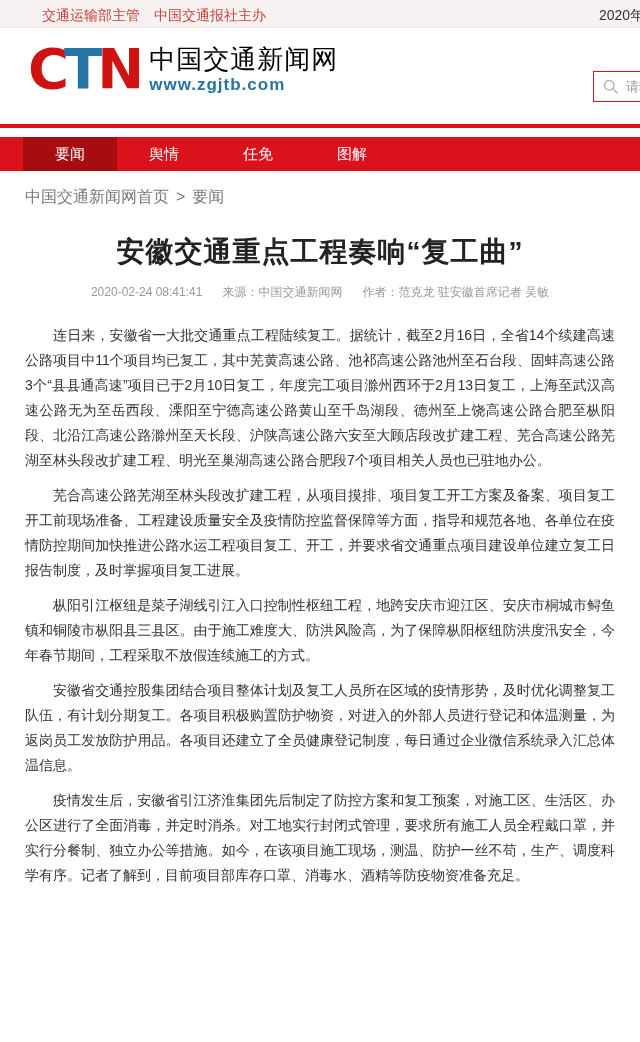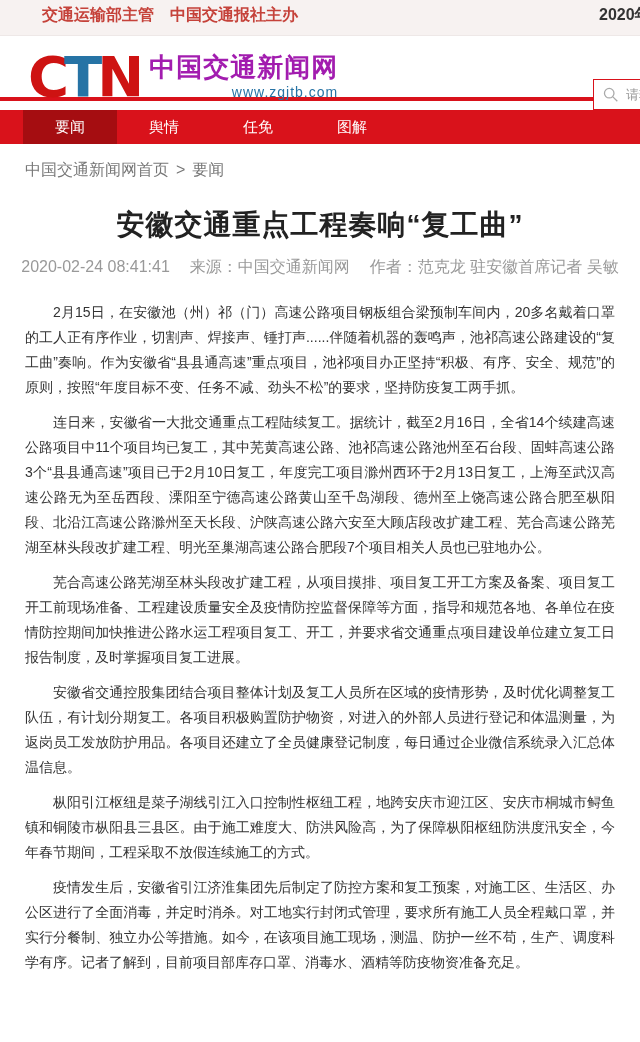--- a/index.html
+++ b/index.html
@@ -3,34 +3,34 @@
 <meta charset="utf-8">
 <style>
   * { margin:0; padding:0; box-sizing:border-box; }
   html,body { background:#fff; }
   body {
     width:640px; height:1042px; overflow:hidden; position:relative;
     font-family:"Liberation Sans","DejaVu Sans",sans-serif;
   }
   
   .topbar {
-    height:36px; background:#f7f2f1; position:relative;
-    font-size:16px; line-height:30px; border-bottom:1px solid #eee8e7;font-weight:bold;
+    height:28px; background:#f7f2f1; position:relative;
+    font-size:14px; line-height:30px; border-bottom:1px solid #eee8e7;
   }
   .topbar-left { margin-left:42px; color:#c5423a; }
   .topbar-right { position:absolute; left:599px; top:0; color:#333; white-space:nowrap; }
   
-  .header { height:61px; position:relative; background:#fff; }
+  .header { height:96px; position:relative; background:#fff; }
   .logo { position:absolute; left:28px; top:10px; display:flex; align-items:center; cursor:pointer; }
   .ctn { font-size:56px; font-weight:900; letter-spacing:-5px; line-height:62px; font-family:"DejaVu Sans",sans-serif; }
   .ctn .red { color:#ce1312; }
   .ctn .blue { color:#2673a5; }
   .logo-text { margin-left:10px; }
-  .logo-name { color:#a21caf; font-weight:bold; font-size:26px; line-height:30px; letter-spacing:1px; }
-  .logo-url { color:#2673a5; font-weight:normal; font-size:14px; line-height:21px; letter-spacing:1px;text-align:right; }
+  .logo-name { color:#000000; font-weight:normal; font-size:26px; line-height:30px; letter-spacing:1px; }
+  .logo-url { color:#2673a5; font-weight:bold; font-size:17px; line-height:21px; letter-spacing:1px; }
   .search {
     position:absolute; left:593px; top:43px; width:170px; height:31px;
     border:1px solid #d9121b; background:#fff; display:flex; align-items:center; padding-left:8px;
   }
   .search svg { flex:0 0 auto; }
   .search input {
     border:none; outline:none; width:110px; margin-left:7px;
     font-size:13px; color:#666; background:transparent;
     font-family:"Liberation Sans","DejaVu Sans",sans-serif;
   }
@@ -46,21 +46,21 @@
   .nav-item.active { background:#a50d11; }
   
   .breadcrumb { margin:16px 0 0 25px; font-size:16px; color:#777; }
   .breadcrumb .sep { margin:0 7px; color:#777; }
   .breadcrumb a { color:#777; text-decoration:none; cursor:pointer; }
   
   .article-title {
     margin-top:25px; text-align:center;
     font-size:28px; font-weight:bold; color:#222; letter-spacing:1px;
   }
-  .article-meta { margin-top:13px; text-align:center; font-size:16px; color:#999; }
+  .article-meta { margin-top:13px; text-align:center; font-size:12px; color:#999; }
   .article-meta span { margin:0 10px; }
   .article-body { margin:22px 25px 0 25px; }
   .article-body p {
     font-size:14px; line-height:25px; color:#333;
     text-align:justify; text-indent:2em; margin-bottom:10px;
   }
 </style>
 </head>
 <body>
 
@@ -98,19 +98,18 @@
 <div class="breadcrumb">
   <a>中国交通新闻网首页</a><span class="sep">&gt;</span><a>要闻</a>
 </div>
 
 <h1 class="article-title">安徽交通重点工程奏响“复工曲”</h1>
 <div class="article-meta">
   <span>2020-02-24 08:41:41</span><span>来源：中国交通新闻网</span><span>作者：范克龙 驻安徽首席记者 吴敏</span>
 </div>
 
 <div class="article-body">
-  <p>2月15日，在安徽池（州）祁（门）高速公路项目钢板组合梁预制车间内，20多名戴着口罩的工人正有序作业，切割声、焊接声、锤打声......伴随着机器的轰鸣声，池祁高速公路建设的“复工曲”奏响。作为安徽省“县县通高速”重点项目，池祁项目办正坚持“积极、有序、安全、规范”的原则，按照“年度目标不变、任务不减、劲头不松”的要求，坚持防疫复工两手抓。</p>
   <p>连日来，安徽省一大批交通重点工程陆续复工。据统计，截至2月16日，全省14个续建高速公路项目中11个项目均已复工，其中芜黄高速公路、池祁高速公路池州至石台段、固蚌高速公路3个“县县通高速”项目已于2月10日复工，年度完工项目滁州西环于2月13日复工，上海至武汉高速公路无为至岳西段、溧阳至宁德高速公路黄山至千岛湖段、德州至上饶高速公路合肥至枞阳段、北沿江高速公路滁州至天长段、沪陕高速公路六安至大顾店段改扩建工程、芜合高速公路芜湖至林头段改扩建工程、明光至巢湖高速公路合肥段7个项目相关人员也已驻地办公。</p>
   <p>芜合高速公路芜湖至林头段改扩建工程，从项目摸排、项目复工开工方案及备案、项目复工开工前现场准备、工程建设质量安全及疫情防控监督保障等方面，指导和规范各地、各单位在疫情防控期间加快推进公路水运工程项目复工、开工，并要求省交通重点项目建设单位建立复工日报告制度，及时掌握项目复工进展。</p>
+  <p>枞阳引江枢纽是菜子湖线引江入口控制性枢纽工程，地跨安庆市迎江区、安庆市桐城市鲟鱼镇和铜陵市枞阳县三县区。由于施工难度大、防洪风险高，为了保障枞阳枢纽防洪度汛安全，今年春节期间，工程采取不放假连续施工的方式。</p>
   <p>安徽省交通控股集团结合项目整体计划及复工人员所在区域的疫情形势，及时优化调整复工队伍，有计划分期复工。各项目积极购置防护物资，对进入的外部人员进行登记和体温测量，为返岗员工发放防护用品。各项目还建立了全员健康登记制度，每日通过企业微信系统录入汇总体温信息。</p>
-  <p>枞阳引江枢纽是菜子湖线引江入口控制性枢纽工程，地跨安庆市迎江区、安庆市桐城市鲟鱼镇和铜陵市枞阳县三县区。由于施工难度大、防洪风险高，为了保障枞阳枢纽防洪度汛安全，今年春节期间，工程采取不放假连续施工的方式。</p>
   <p>疫情发生后，安徽省引江济淮集团先后制定了防控方案和复工预案，对施工区、生活区、办公区进行了全面消毒，并定时消杀。对工地实行封闭式管理，要求所有施工人员全程戴口罩，并实行分餐制、独立办公等措施。如今，在该项目施工现场，测温、防护一丝不苟，生产、调度科学有序。记者了解到，目前项目部库存口罩、消毒水、酒精等防疫物资准备充足。</p>
 </div>
 
 </body></html>

